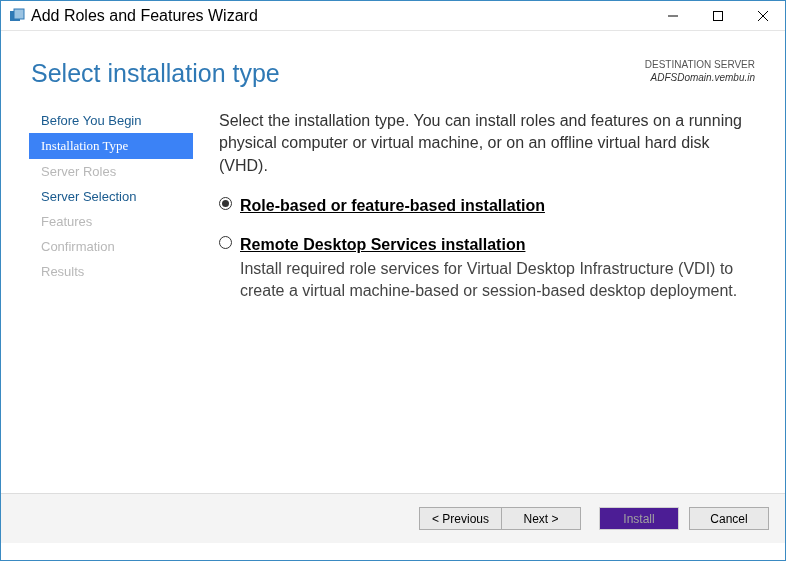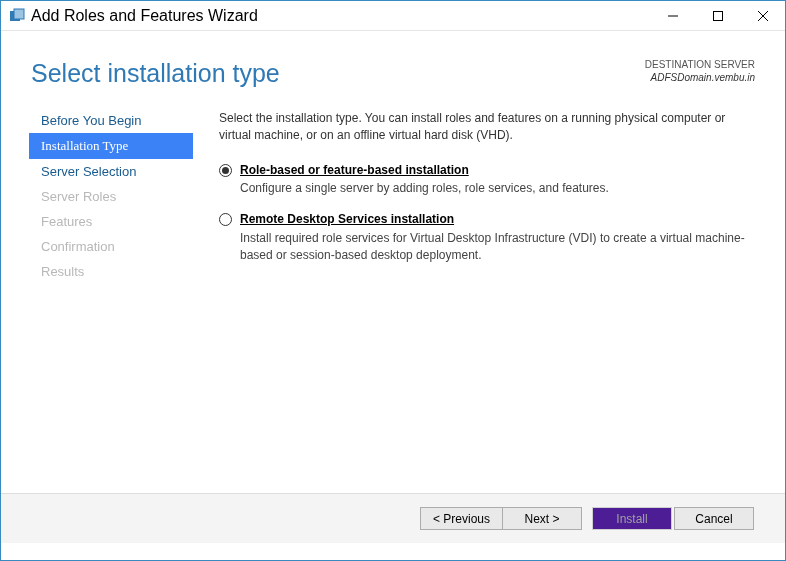--- a/index.html
+++ b/index.html
@@ -74,21 +74,21 @@
       font-family: Liberation Serif, serif;
     }
     .sidebar-item.disabled {
       color: #b8b8b8;
       cursor: default;
     }
     .content {
       flex: 1;
       padding: 2px 30px 0 18px;
       color: #333;
-      font-size: 12px;
+      font-size: 16px;
       line-height: 1.4;
     }
     .intro { margin-bottom: 18px; }
     .option-row {
       display: flex;
       align-items: flex-start;
       margin-bottom: 14px;
     }
     .radio {
       width: 13px; height: 13px;
@@ -108,22 +108,22 @@
     }
     .option-text { flex: 1; }
     .option-title { font-weight: 700; color: #000; margin-bottom: 2px; text-decoration: underline; }
     .option-desc { color: #444; }
     .footer {
       border-top: 1px solid #ddd;
       height: 50px;
       display: flex;
       justify-content: flex-end;
       align-items: center;
-      padding-right: 31px;
-      gap: 2px;
+      padding-right: 16px;
+      gap: 10px;
       background: #f4f4f4;
     }
     .btn {
       min-width: 80px;
       height: 23px;
       border: 1px solid #acacac;
       background: #e9e9e9;
       font-size: 12px;
       font-family: inherit;
       padding: 0 12px;
@@ -174,35 +174,34 @@
   <div class="dest-block">
     <div class="dest-label">DESTINATION SERVER</div>
     <div class="dest-server">ADFSDomain.vembu.in</div>
   </div>
 </div>
 
 <div class="body-area">
   <div class="sidebar">
     <div class="sidebar-item">Before You Begin</div>
     <div class="sidebar-item active">Installation Type</div>
+    <div class="sidebar-item disabled">Server Roles</div>
     <div class="sidebar-item">Server Selection</div>
-    <div class="sidebar-item disabled">Server Roles</div>
     <div class="sidebar-item disabled">Features</div>
     <div class="sidebar-item disabled">Confirmation</div>
     <div class="sidebar-item disabled">Results</div>
   </div>
 
   <div class="content">
     <div class="intro">Select the installation type. You can install roles and features on a running physical computer or virtual machine, or on an offline virtual hard disk (VHD).</div>
 
     <div class="option-row">
       <div class="radio selected"></div>
       <div class="option-text">
         <div class="option-title">Role-based or feature-based installation</div>
-        <div class="option-desc">Configure a single server by adding roles, role services, and features.</div>
       </div>
     </div>
 
     <div class="option-row">
       <div class="radio"></div>
       <div class="option-text">
         <div class="option-title">Remote Desktop Services installation</div>
         <div class="option-desc">Install required role services for Virtual Desktop Infrastructure (VDI) to create a virtual machine-based or session-based desktop deployment.</div>
       </div>
     </div>

